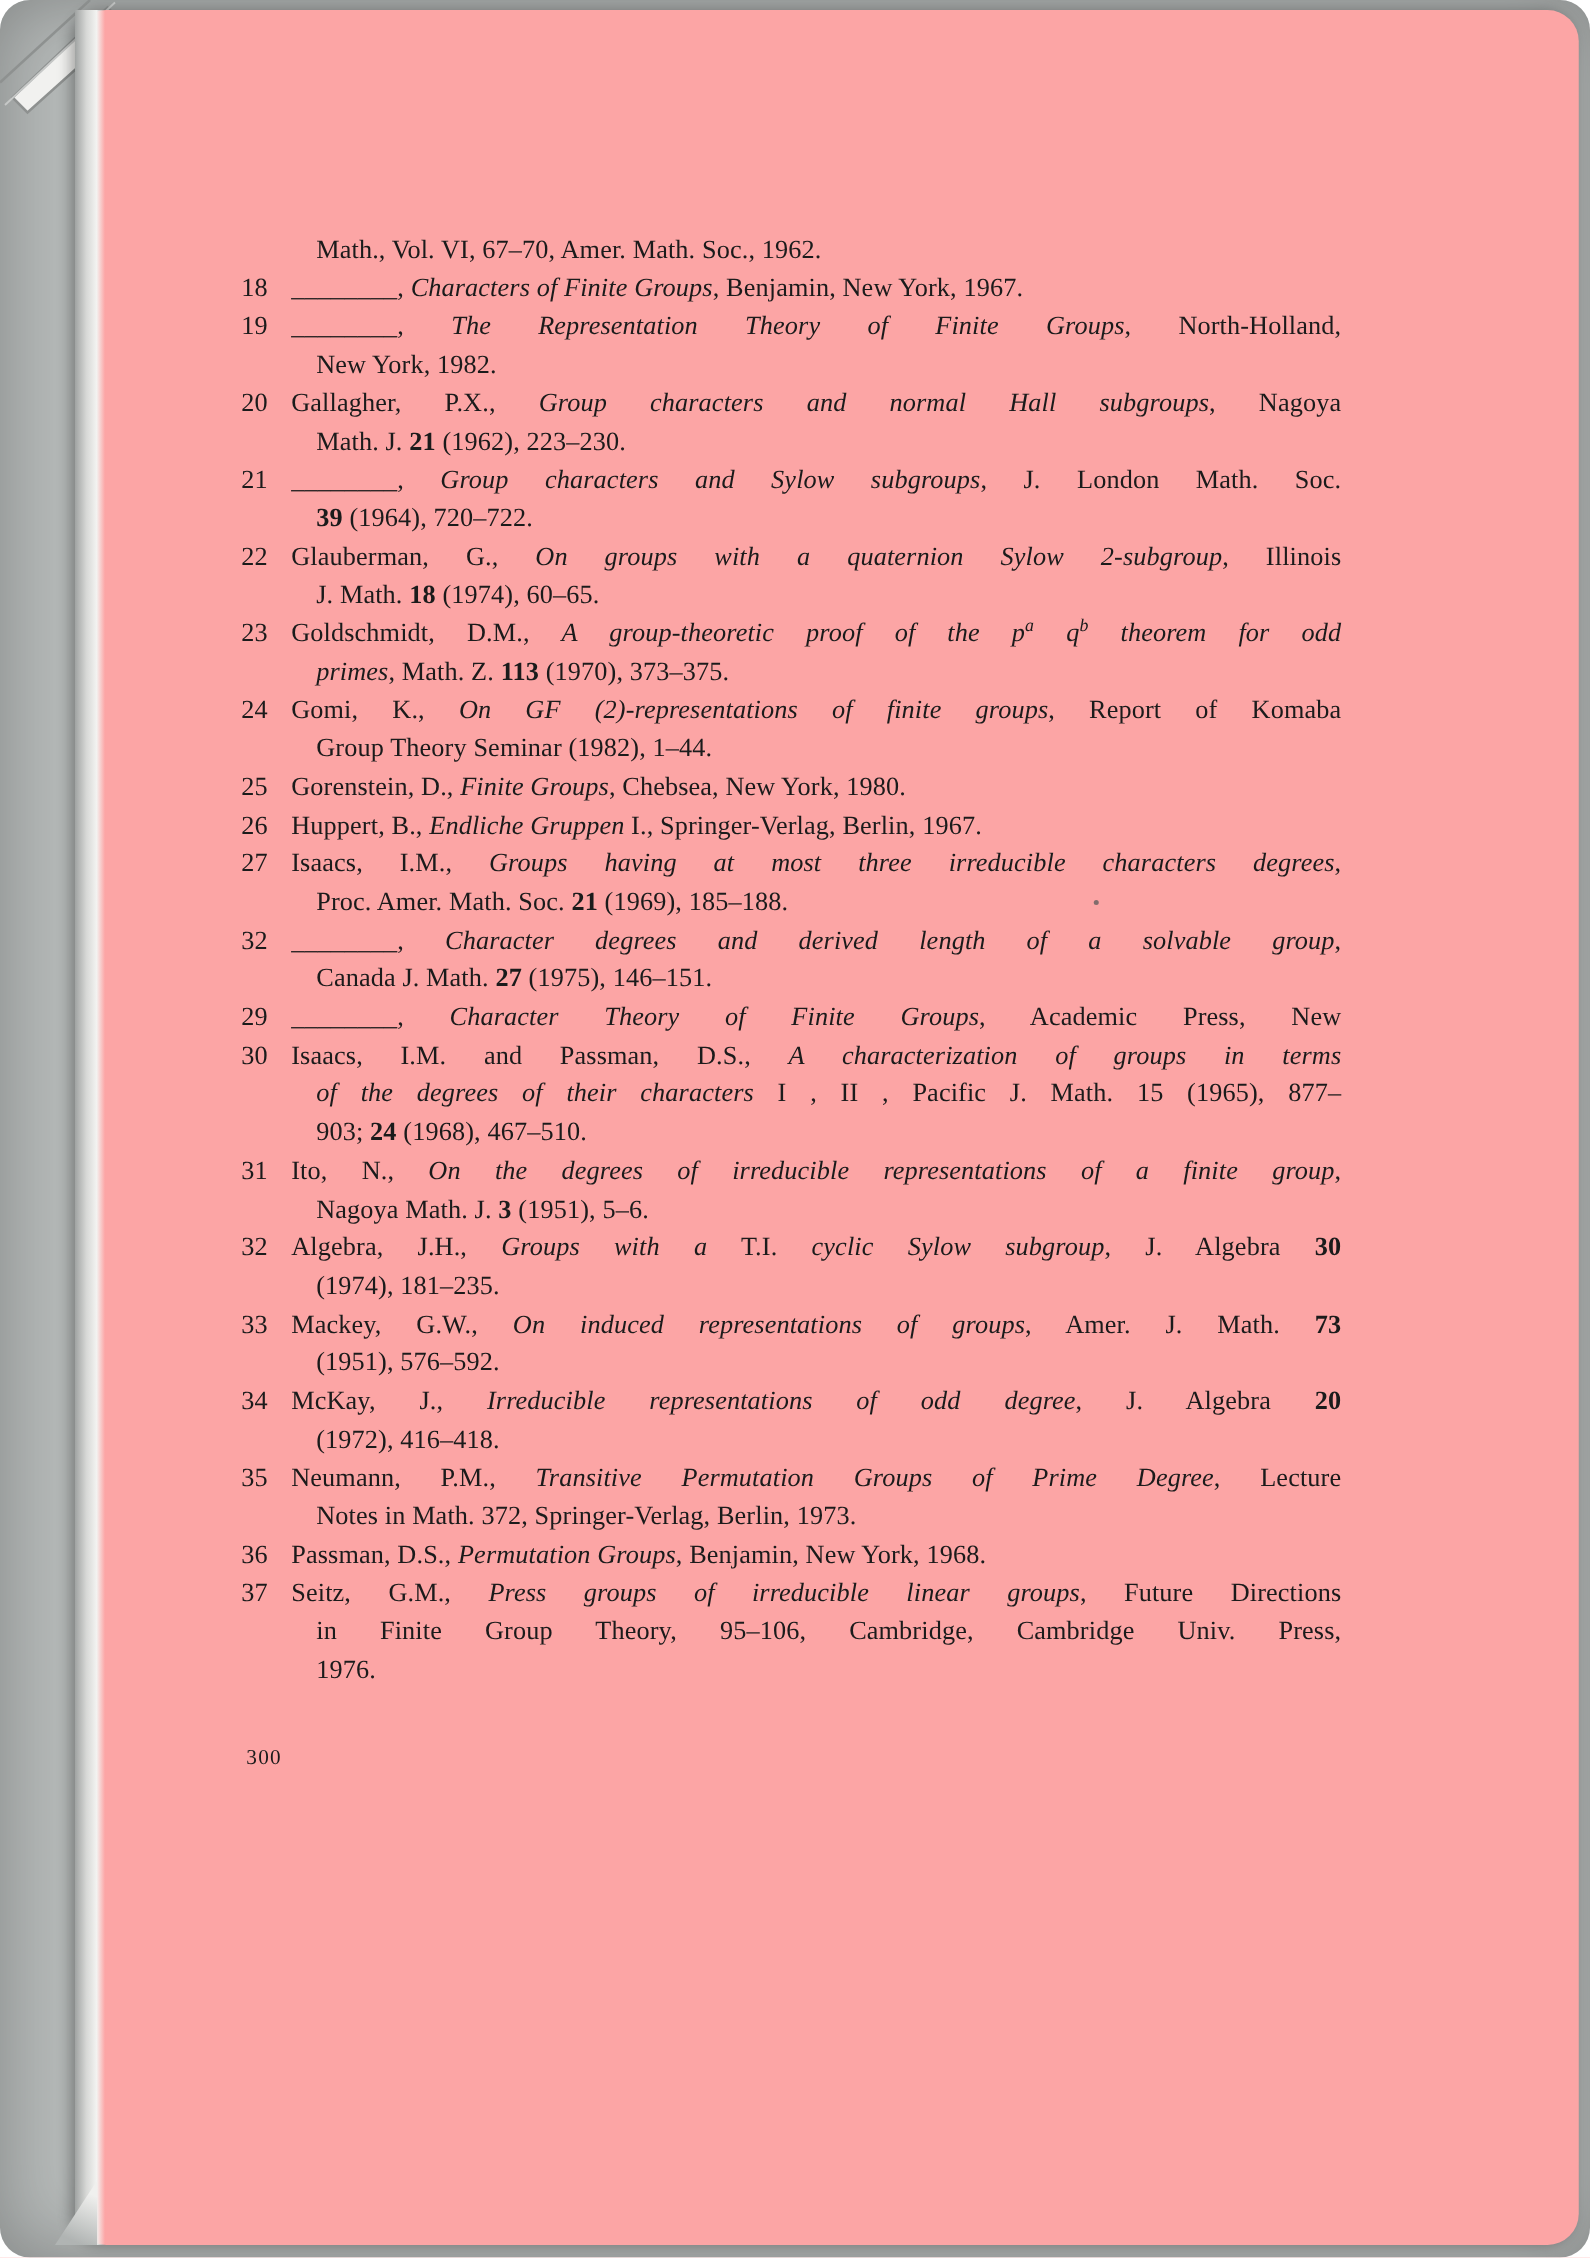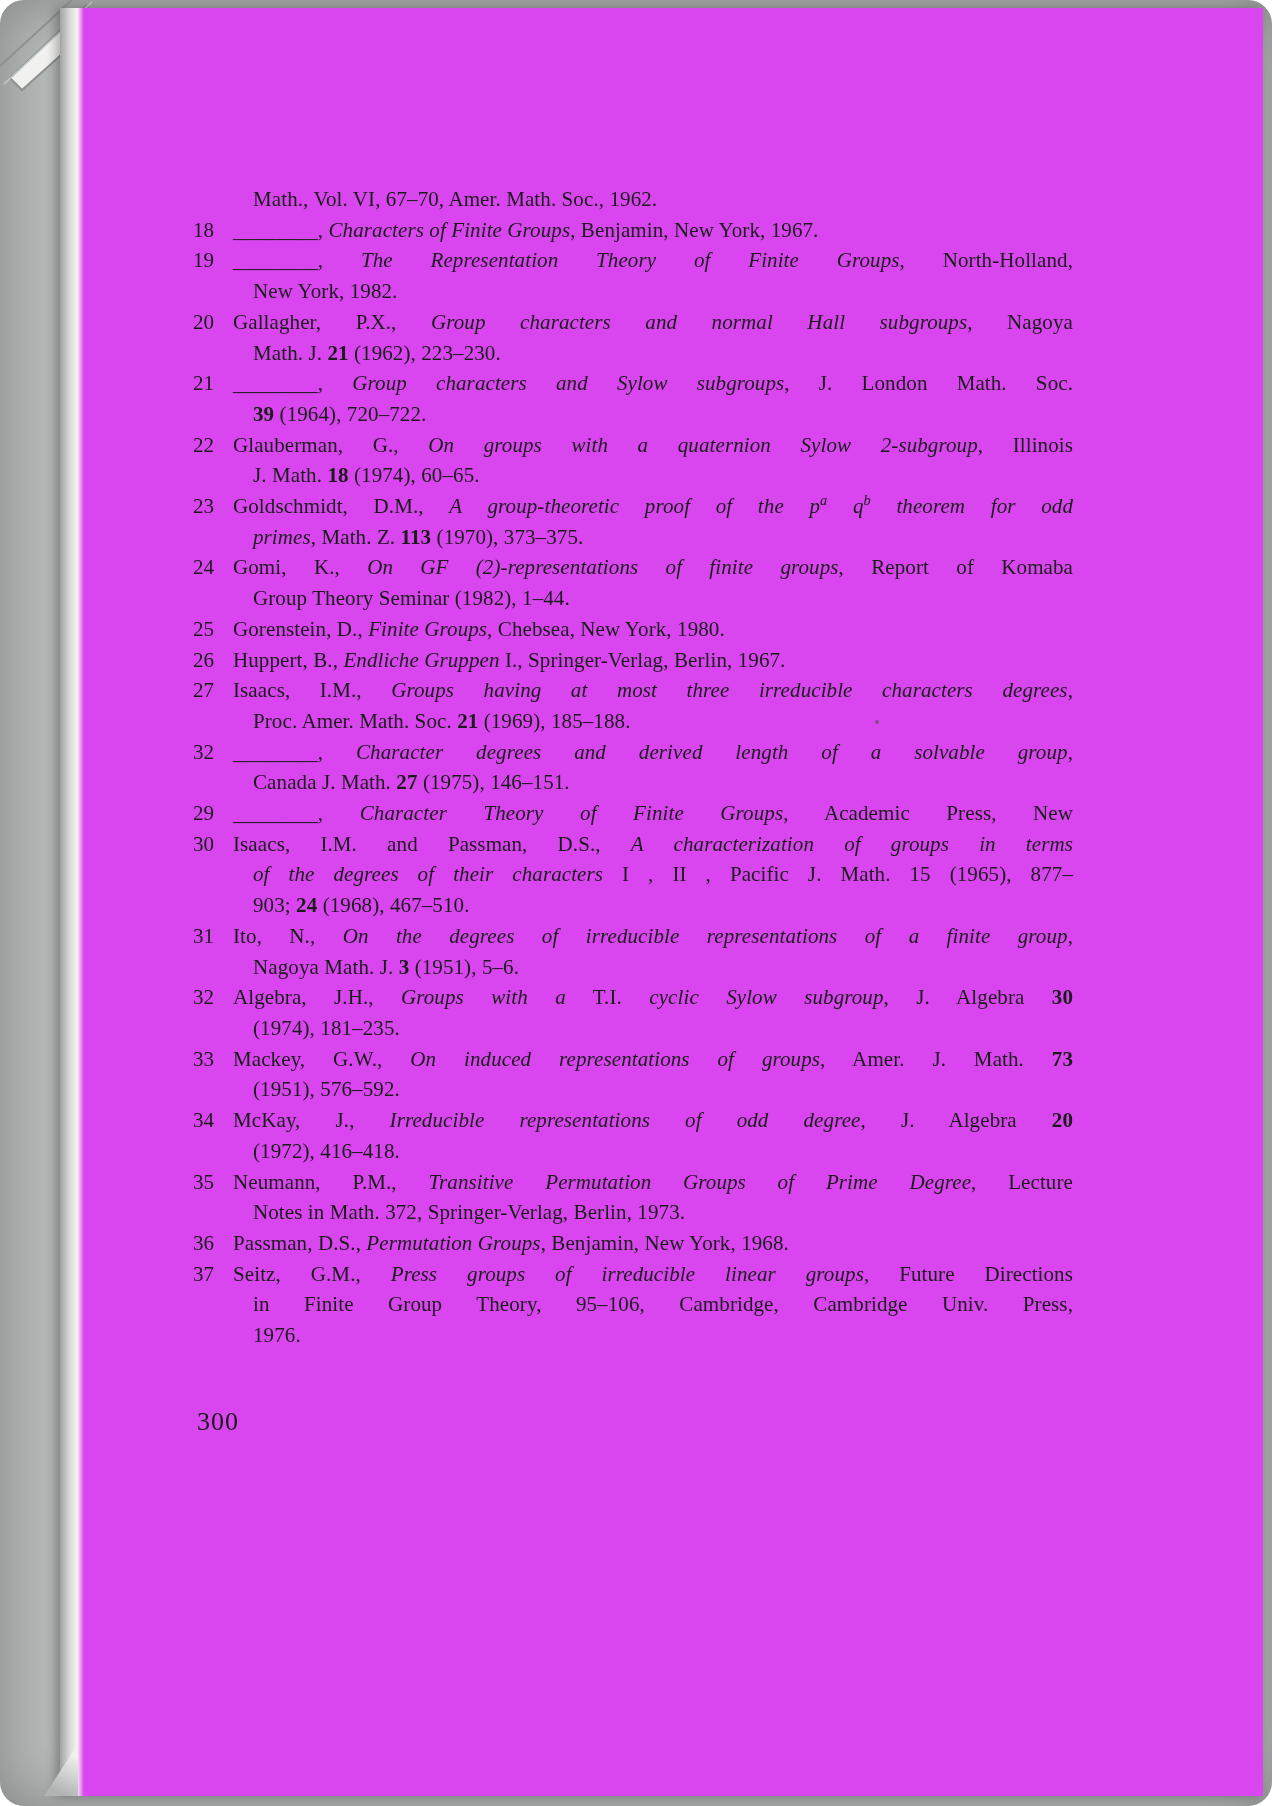--- a/index.html
+++ b/index.html
@@ -9,22 +9,23 @@
     background: #b5b9b8;
     border-radius: 24px;
     overflow: hidden;
     box-shadow: inset 0 0 60px rgba(0,0,0,.28);
     font-family: "Liberation Serif", "DejaVu Serif", serif;
     color: #1b1b1b;
   }
   .page {
     position: absolute;
     left: 60px; top: 8px; right: 9px; bottom: 10px;
-    background: #d946ef;
+    background: #fca5a5;
     box-shadow: -4px 0 10px rgba(0,0,0,.30);
+    border-radius: 25px;
   }
   .page::before {
     content: "";
     position: absolute; left: 0; top: 0; bottom: 0; width: 24px;
     background: linear-gradient(90deg, #a0a3a2 0%, #d7d8d6 38%, #f3f3f1 72%, rgba(252,252,250,0) 100%);
   }
   .corner-top {
     position: absolute; left: 0; top: 0; width: 112px; height: 92px;
   }
   .corner-bottom {
@@ -43,22 +44,22 @@
   .entry { display: flex; }
   .num { width: 40px; flex: none; }
   .body { width: 840px; flex: none; }
   .line { text-align: justify; text-align-last: justify; }
   .line.final { text-align-last: left; }
   .line.ind { padding-left: 20px; }
   .it { font-style: italic; }
   .bd { font-weight: bold; }
   sup { font-size: 0.68em; line-height: 0; }
   .pageno {
-    margin: 56px 0 0 4px;
-    font-size: 26px;
+    margin: 40px 0 0 4px;
+    font-size: 17px;
     letter-spacing: 1px;
   }
   .artifact-dot {
     position: absolute; left: 815px; top: 712px;
     width: 4px; height: 4px; border-radius: 50%;
     background: #5a5a5a; opacity: .75;
   }
 </style>
 </head>
 <body>

